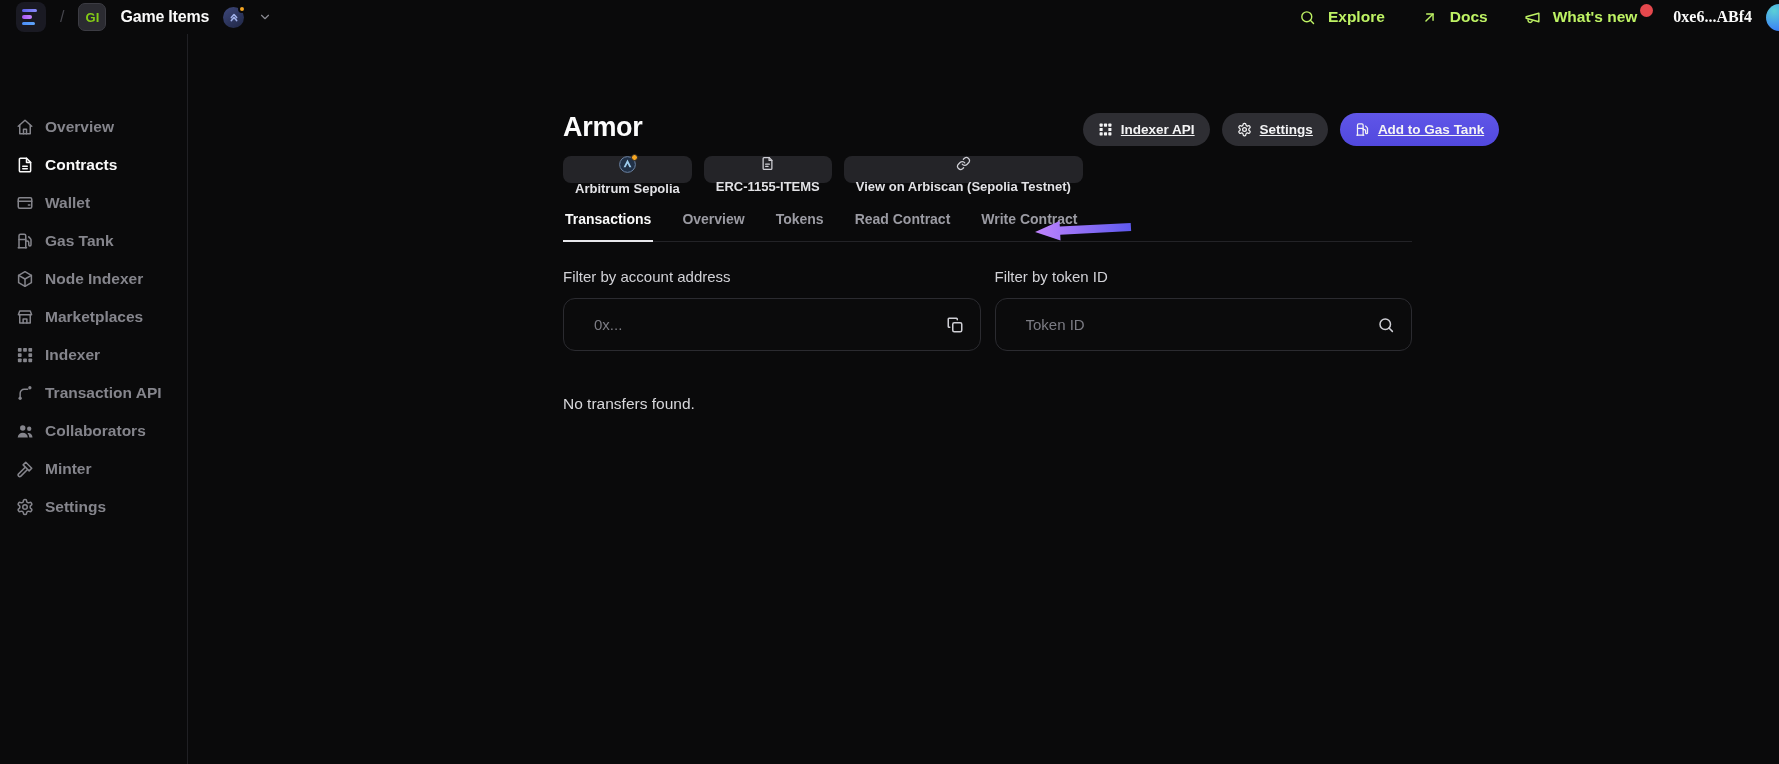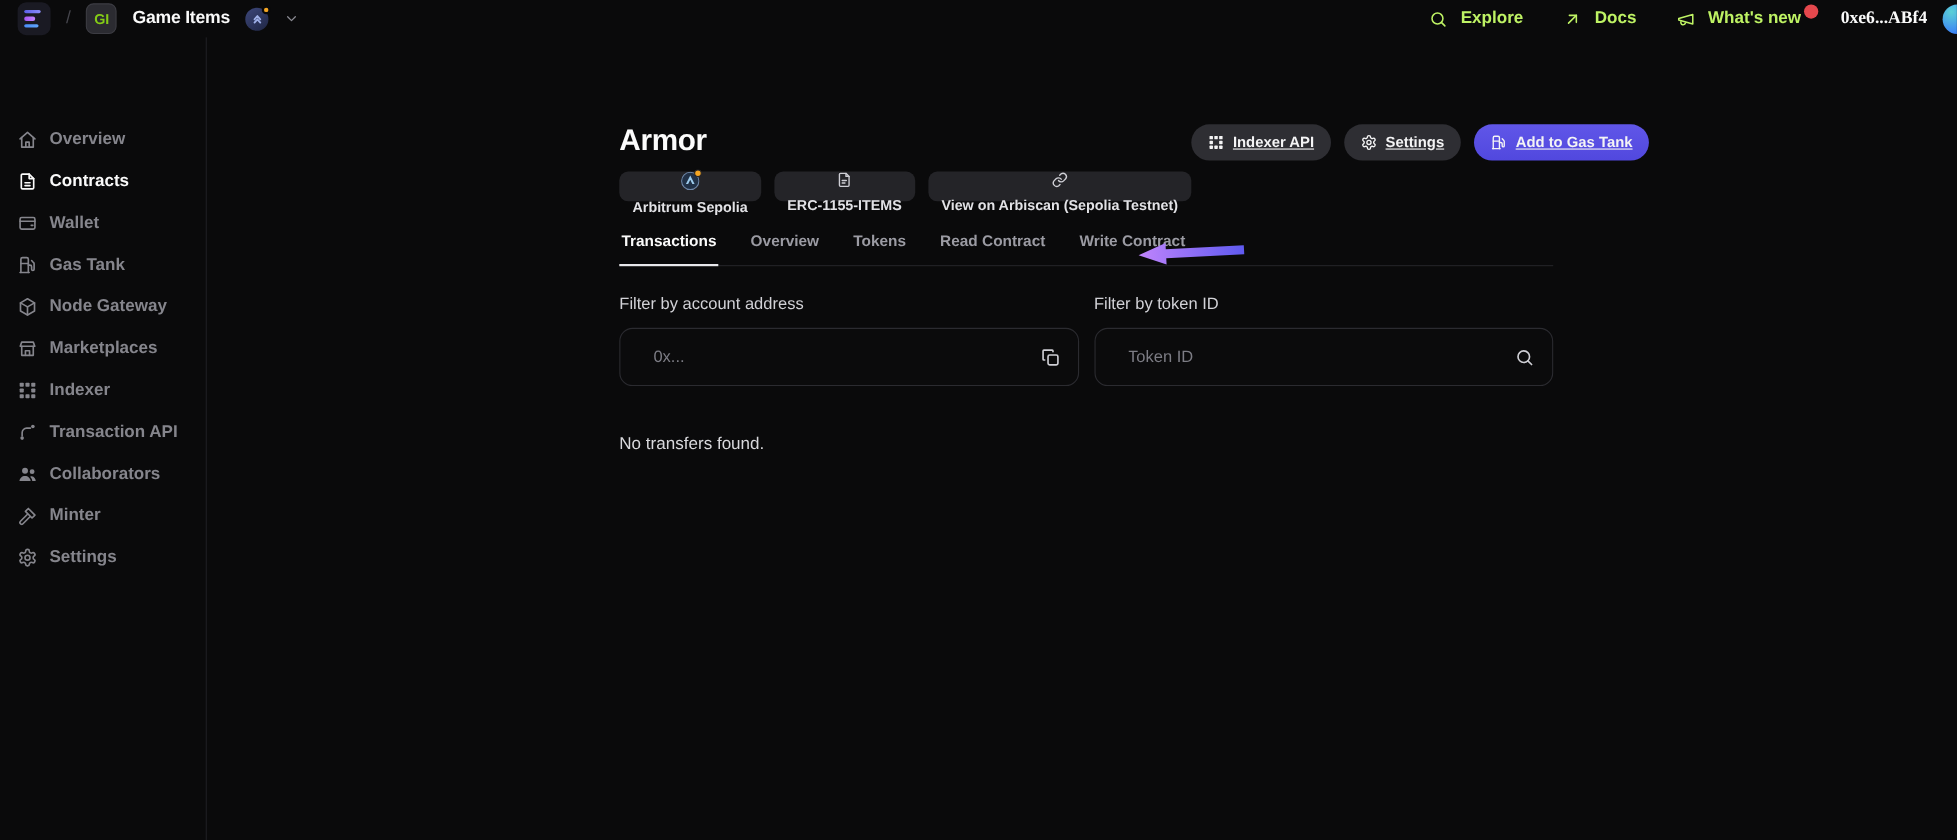--- a/index.html
+++ b/index.html
@@ -253,21 +253,21 @@
     <div class="side-item">
       <svg class="ic">
           <use href="#i-fuel"></use>
         </svg>
       <span>Gas Tank</span>
     </div>
     <div class="side-item">
       <svg class="ic">
           <use href="#i-cube"></use>
         </svg>
-      <span>Node Gateway</span>
+      <span>Node Indexer</span>
     </div>
     <div class="side-item">
       <svg class="ic">
           <use href="#i-store"></use>
         </svg>
       <span>Marketplaces</span>
     </div>
     <div class="side-item">
       <svg class="ic">
           <use href="#i-grid"></use>

